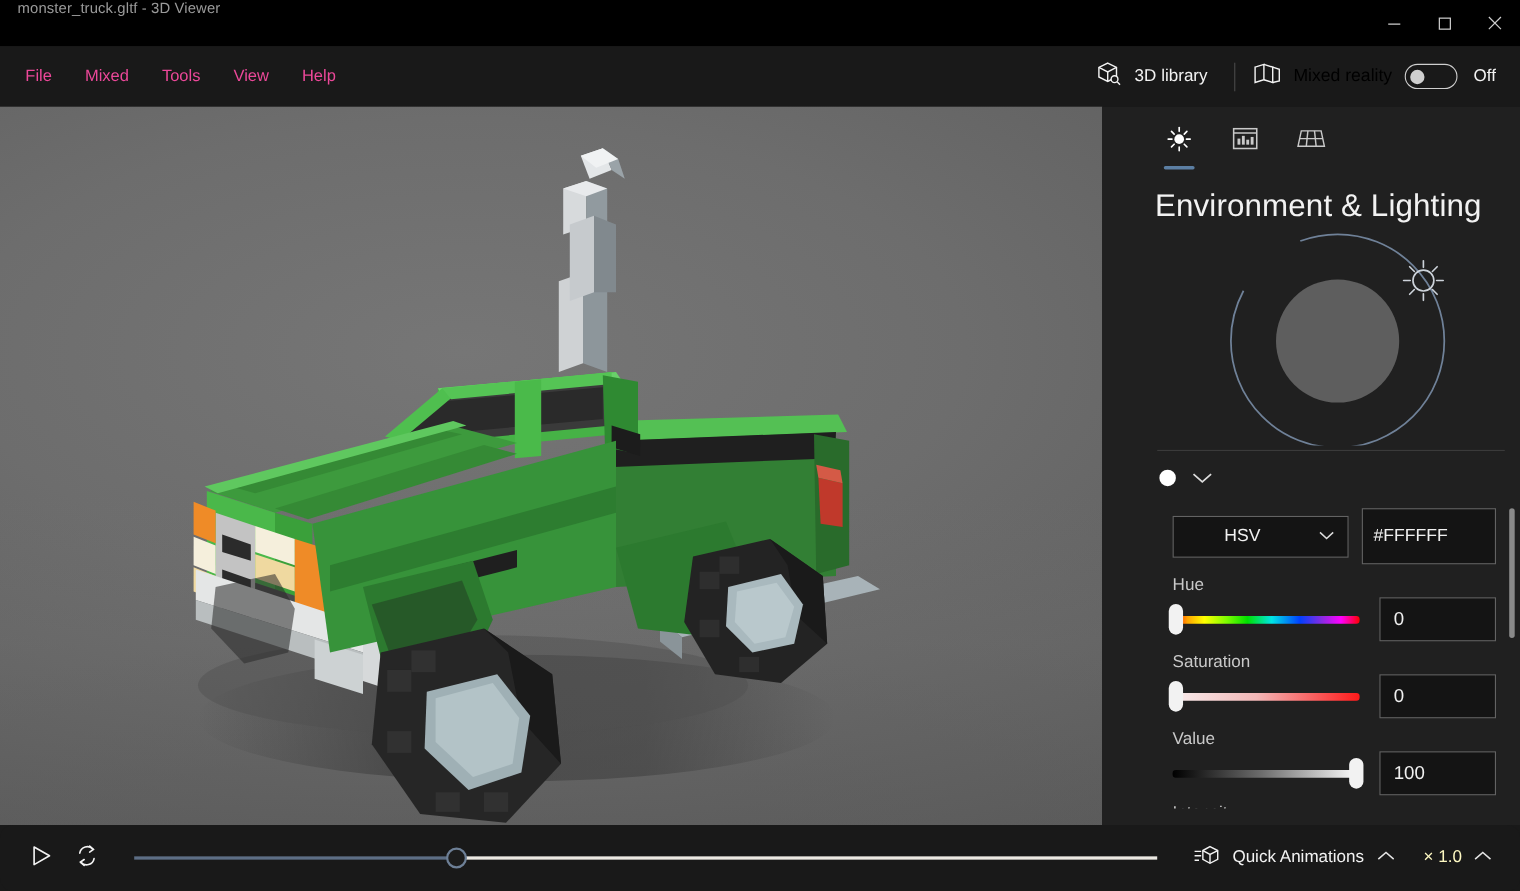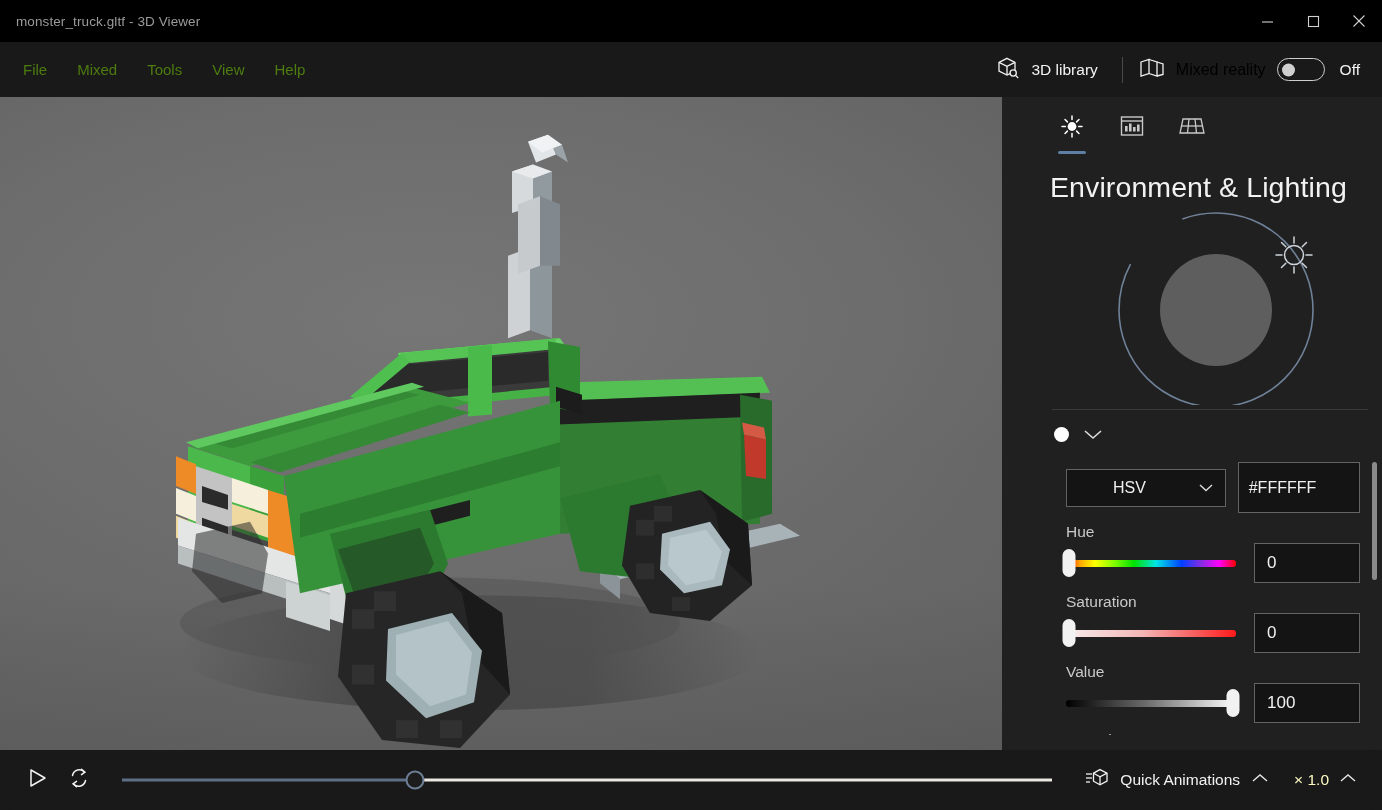--- a/index.html
+++ b/index.html
@@ -13,21 +13,21 @@
     position: relative;
     width: 1382px; height: 810px;
     background: #191919;
     display: flex; flex-direction: column;
   }
 
   
   .titlebar {
     height: 42px; flex: 0 0 42px;
     background: #000;
-    display: flex; align-items: center;
+    display: flex; 
     position: relative;
   }
   .title-text {
     margin-left: 16px;
     font-size: 13.5px;
     color: #9a9a9a;
     letter-spacing: 0.1px;
   }
   .win-controls {
     position: absolute; right: 0; top: 0;
@@ -44,21 +44,21 @@
   .menubar {
     height: 55px; flex: 0 0 55px;
     background: #191919;
     display: flex; align-items: center;
     position: relative;
   }
   .menu-items { display: flex; align-items: center; padding-left: 8px; }
   .menu-item {
     padding: 7px 15px;
     font-size: 15px;
-    color: #4d7c0f;
+    color: #ec4899;
     cursor: default;
   }
 
   .toolbar-right {
     position: absolute; right: 0; top: 0;
     height: 55px;
     display: flex; align-items: center;
     padding-right: 18px;
   }
   .tb-btn {

